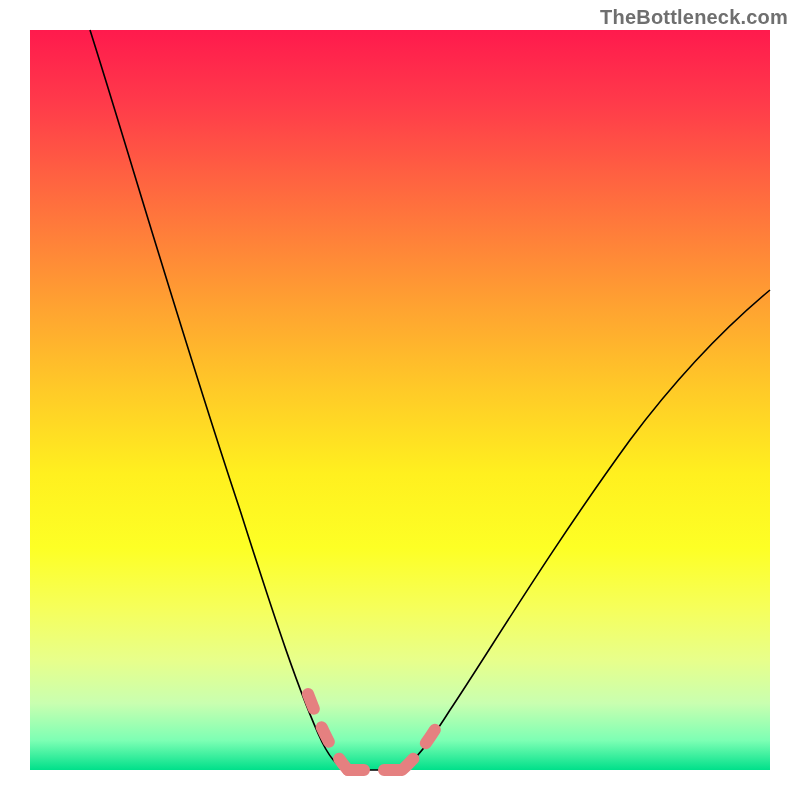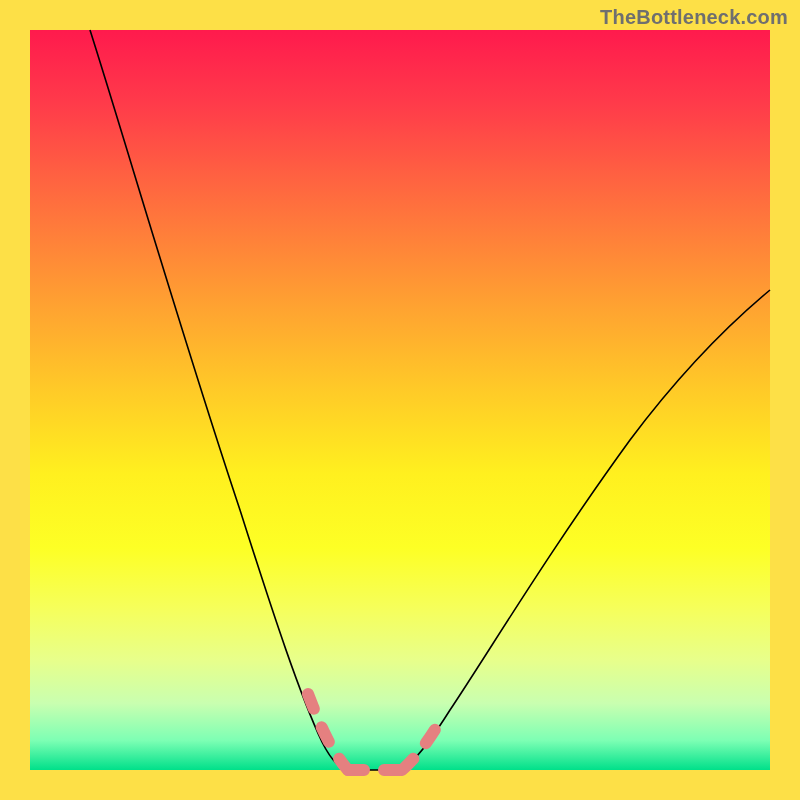--- a/index.html
+++ b/index.html
@@ -1,21 +1,21 @@
 <!DOCTYPE html>
 <html><head>
 <meta charset="utf-8">
 <style>
   * { margin: 0; padding: 0; box-sizing: border-box; }
   html, body { width: 800px; height: 800px; overflow: hidden; background: #000; }
   .frame {
     position: relative;
     width: 800px;
     height: 800px;
-    background: #fde047;
+    background: #ffffff;
   }
   .plot-area {
     position: absolute;
     left: 30px;
     top: 30px;
     width: 740px;
     height: 740px;
     background: linear-gradient(to bottom,
       #ff1a4d 0%,
       #ff3b4a 10%,

